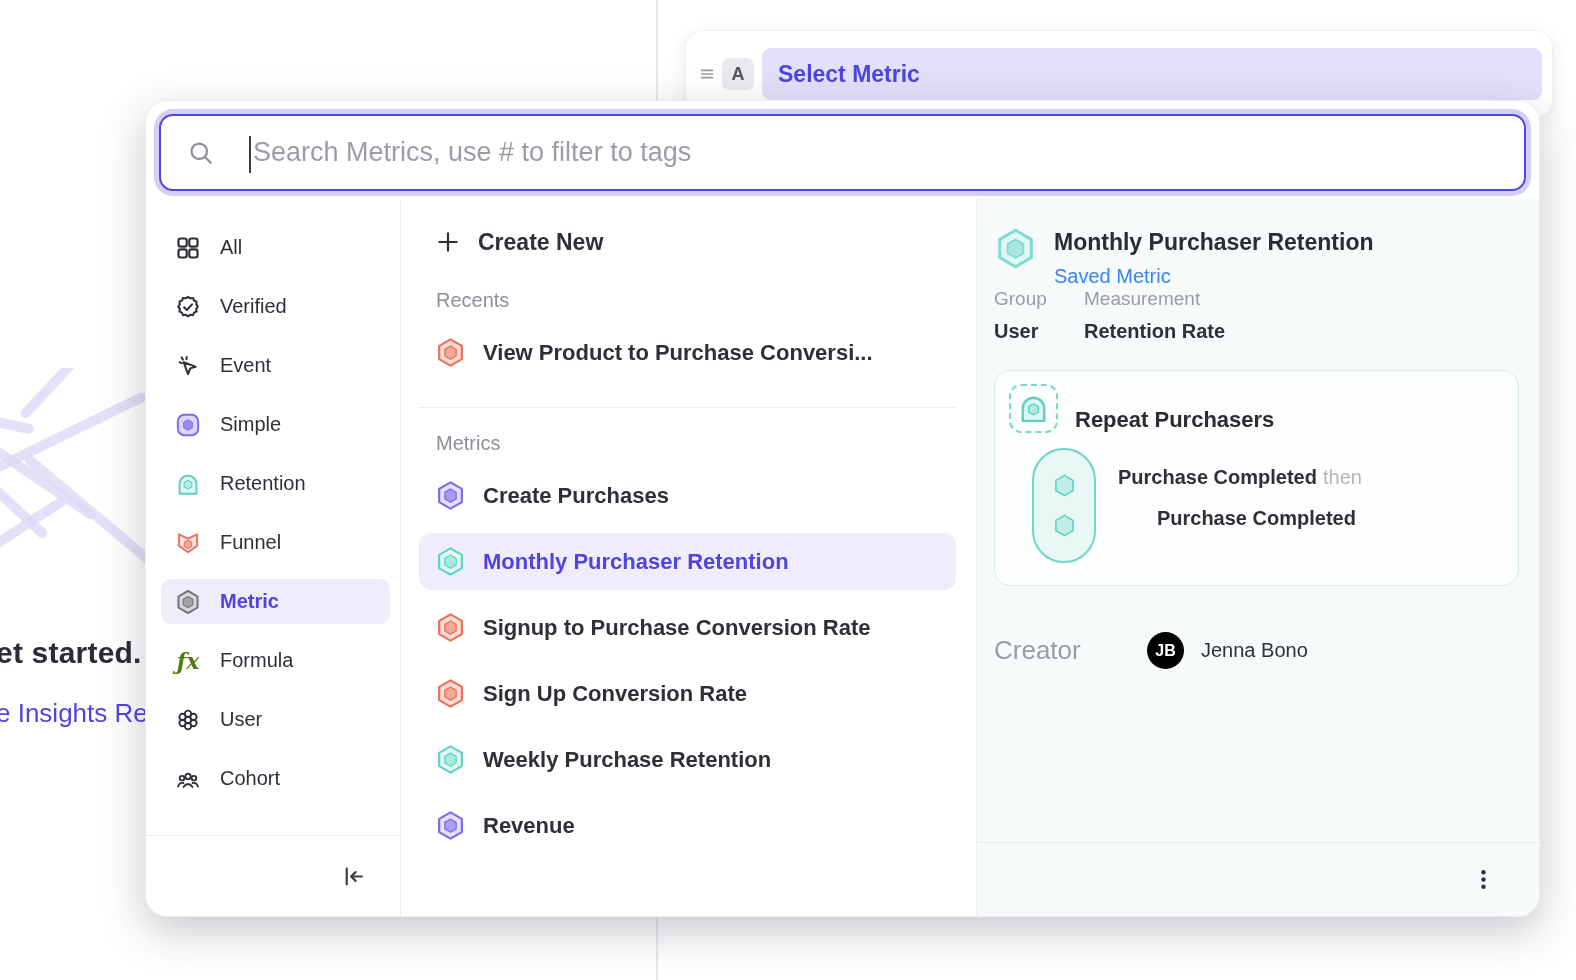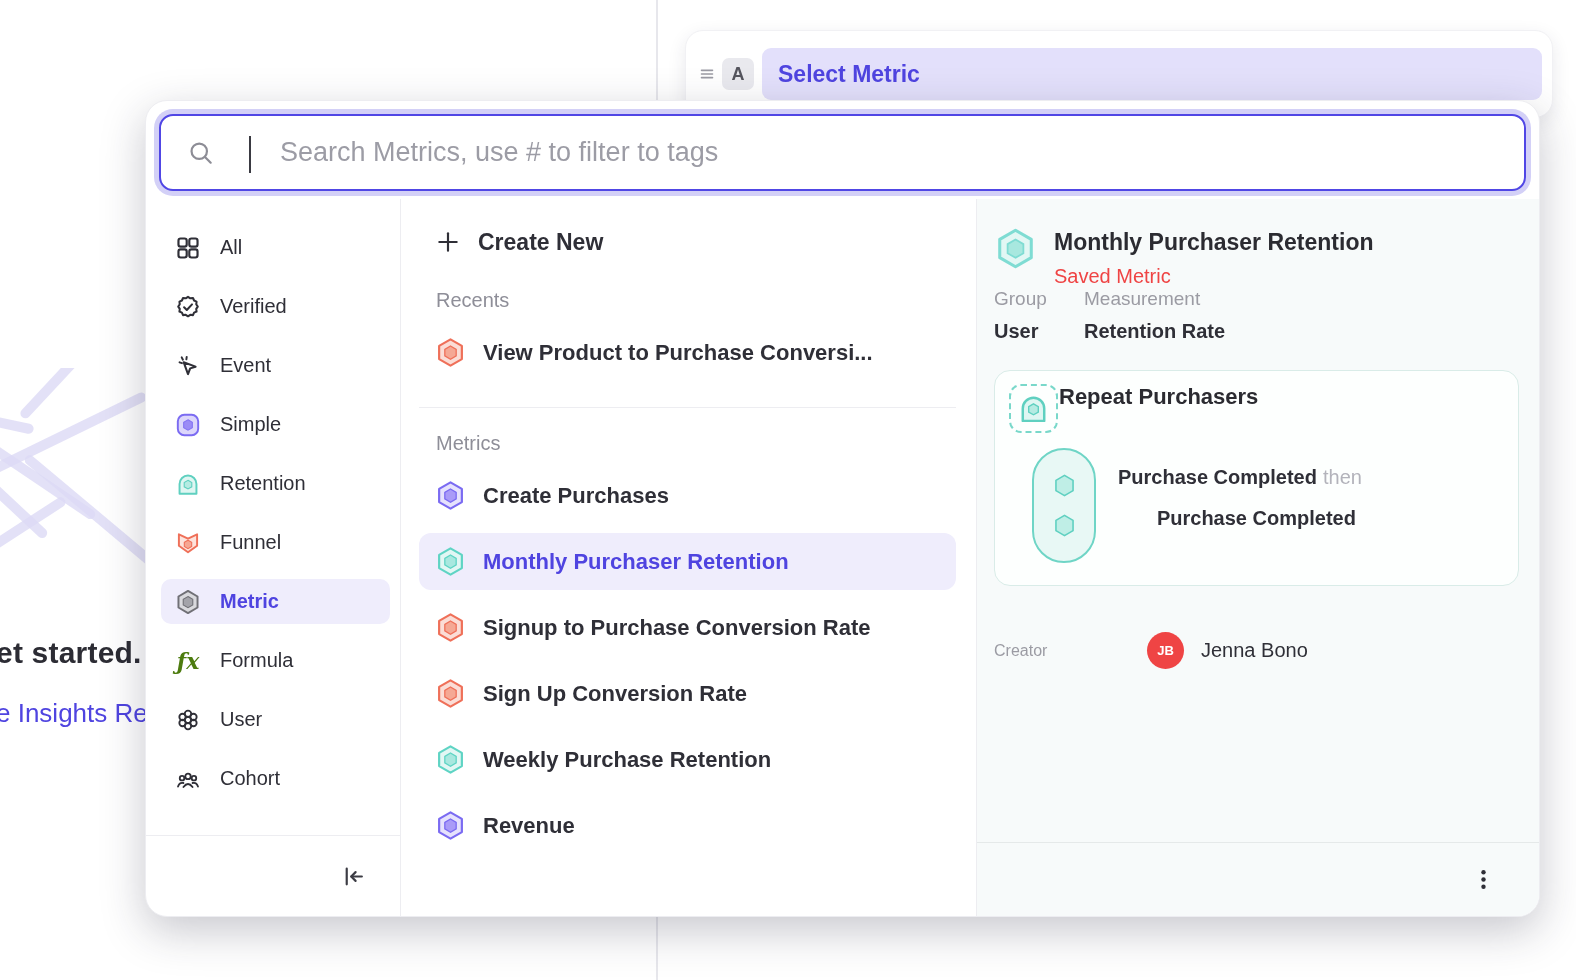--- a/index.html
+++ b/index.html
@@ -35,21 +35,21 @@
   .modal { position:absolute; left:145px; top:100px; width:1395px; height:817px; background:#ffffff;
     border-radius:22px; border:1px solid #ededf1; box-shadow:0 14px 44px rgba(35,35,60,.25);
     z-index:10; display:flex; flex-direction:column; overflow:hidden; }
 
   .search-wrap { padding:13px 13px 8px 13px; flex:none; }
   .search-box { position:relative; height:77px; border:2px solid #5046e5; border-radius:14px;
     box-shadow:0 0 0 5px #d3d0f7; background:#fff; display:flex; align-items:center; }
   .search-box svg { position:absolute; left:26px; width:28px; height:28px; }
   .search-caret { position:absolute; left:88px; top:20px; width:2px; height:37px; background:#3a3a42; }
   .search-box input { width:100%; height:100%; border:none; outline:none; background:transparent;
-    padding-left:119px; font-size:27px; color:#2f2f37; font-family:"Liberation Sans", sans-serif; }
+    padding-left:92px; font-size:27px; color:#2f2f37; font-family:"Liberation Sans", sans-serif; }
   .search-box input::placeholder { color:#9c9ca5; }
 
   .modal-body { flex:1; min-height:0; display:flex; }
 
   
   .sidebar { width:255px; flex:none; border-right:1px solid #ededf1; display:flex; flex-direction:column; }
   .side-nav { padding:26px 10px 0 15px; }
   .side-item { height:45px; margin-bottom:14px; display:flex; align-items:center; gap:19px;
     padding:0 14px; border-radius:10px; cursor:pointer; }
   .side-item .lbl { font-size:20px; font-weight:500; color:#2f2f37; }
@@ -72,43 +72,43 @@
   .metric-row.selected .lbl { color:#4f44e0; }
   .icon30 { width:31px; height:31px; flex:none; }
   .list-divider { border-top:1px solid #ededf1; margin:17px 0 4px 0; }
 
   
   .detail { width:562px; flex:none; background:#f7fafa; display:flex; flex-direction:column; }
   .detail-content { padding:28px 20px 0 17px; }
   .d-head { display:flex; gap:17px; }
   .icon42 { width:43px; height:43px; flex:none; }
   .d-title { font-size:23px; font-weight:700; color:#2b2b31; padding-top:2px; }
-  .d-sub { font-size:20px; color:#ef4444; margin-top:9px; }
+  .d-sub { font-size:20px; color:#3b82f6; margin-top:9px; }
   .d-meta { display:flex; }
   .d-meta .col1 { width:90px; }
   .meta-label { font-size:19px; color:#9b9ba3; }
   .meta-value { font-size:20px; font-weight:700; color:#2f2f37; margin-top:10px; }
   .def-card { margin-top:27px; background:#fdfffe; border:1.5px solid #d9ece8; border-radius:16px;
     padding:13px 16px 22px 14px; }
-  .def-head { display:flex; align-items:flex-start; gap:1px; }
+  .def-head { display:flex; align-items:flex-end; gap:17px; }
   .dashed-box { width:49px; height:49px; border:2px dashed #79d8ca; border-radius:12px;
     display:flex; align-items:center; justify-content:center; flex:none; }
   .dashed-box svg { width:33px; height:33px; }
   .def-title { font-size:22px; font-weight:700; color:#2b2b31; }
   .def-body { display:flex; gap:22px; margin-top:15px; margin-left:23px;text-align:right; }
   .capsule { width:64px; height:115px; border:2px solid #6fd5c6; background:#e8f8f5; border-radius:32px;
     display:flex; flex-direction:column; align-items:center; justify-content:center; gap:13px; flex:none; }
   .capsule svg { width:27px; height:27px; }
   .def-steps { padding-top:9px; }
   .step-line { font-size:20px; font-weight:700; color:#2f2f37; line-height:41px; white-space:nowrap; }
   .step-line .conn { color:#b3b3bb; font-weight:400; margin-left:6px; }
   .creator-row { display:flex; align-items:center; margin-top:46px; }
-  .creator-label { width:153px; font-size:16px; color:#9b9ba3; }
-  .avatar { width:37px; height:37px; border-radius:50%; background:#ef4444; color:#ffffff;
-    font-size:13px; font-weight:700; display:flex; align-items:center; justify-content:center; flex:none; }
+  .creator-label { width:153px; font-size:26px; color:#9b9ba3; }
+  .avatar { width:37px; height:37px; border-radius:50%; background:#000000; color:#ffffff;
+    font-size:16px; font-weight:700; display:flex; align-items:center; justify-content:center; flex:none; }
   .creator-name { margin-left:17px; font-size:20px; color:#2f2f37; }
   .detail-foot { margin-top:auto; border-top:1px solid #e5e9e9; height:74px; flex:none;
     display:flex; align-items:center; justify-content:flex-end; padding-right:44px; }
 
   .fx-glyph { font-family:"DejaVu Serif", serif; font-style:italic; font-weight:700;
     font-size:22px; color:#4d7c0f; width:26px; text-align:center; flex:none; }
 
   svg { display:block; }
 </style>
 </head>

